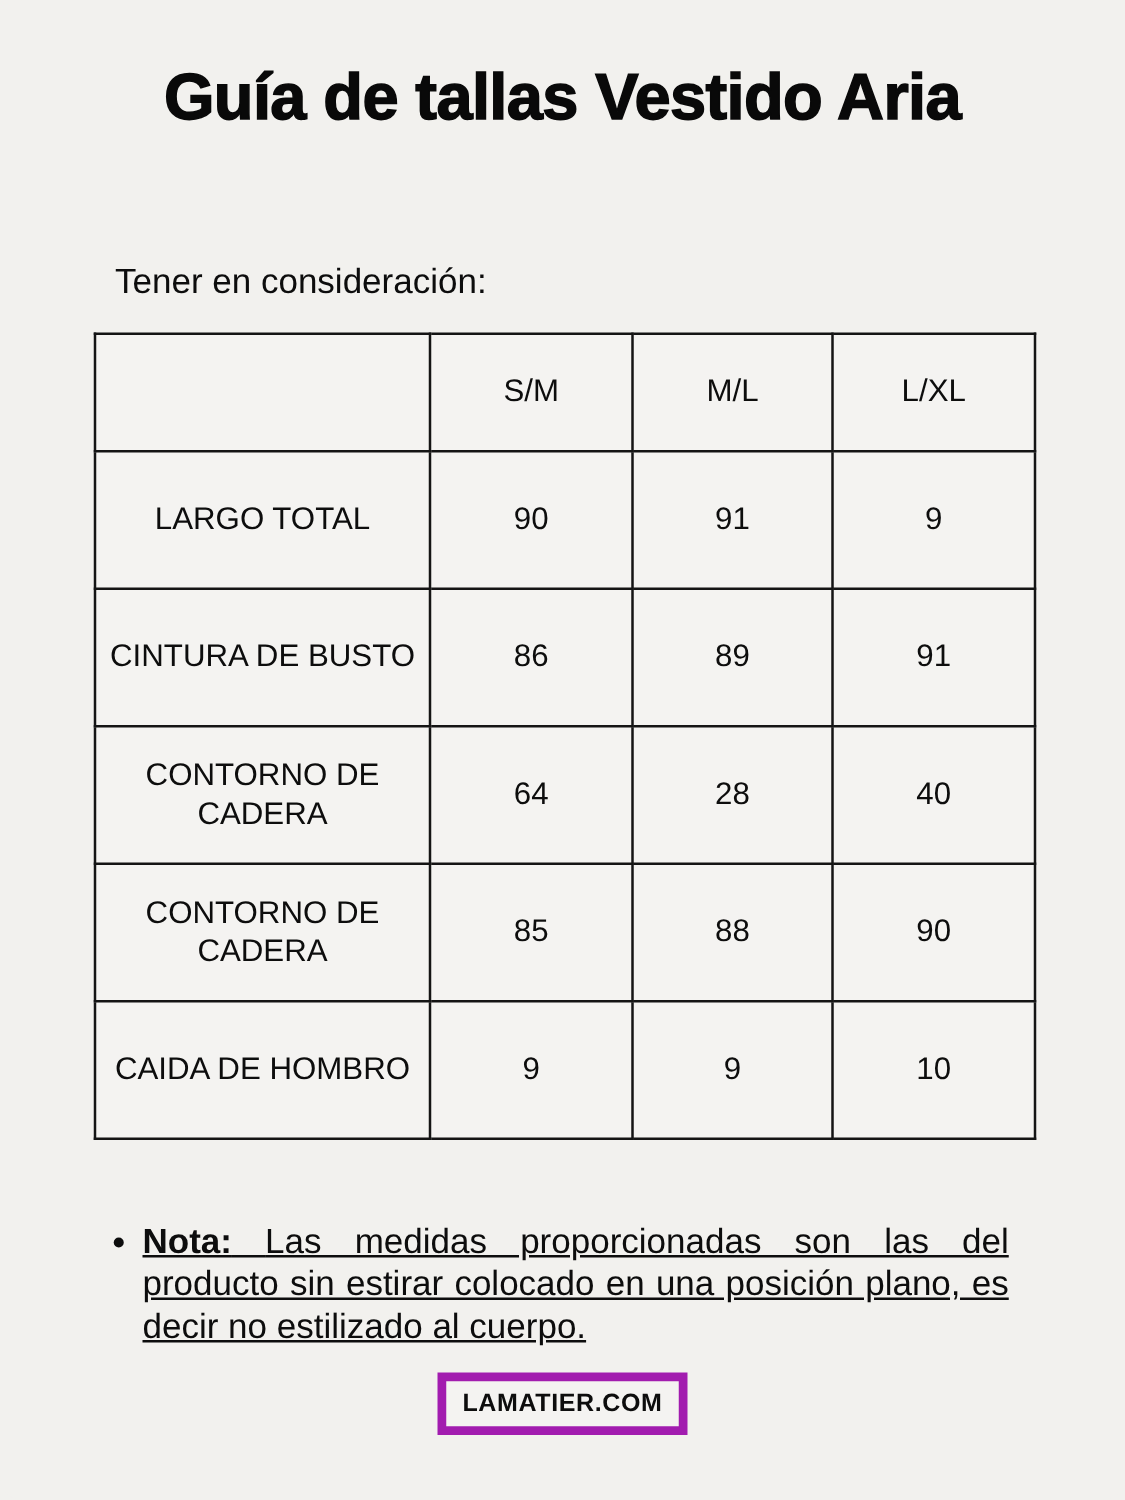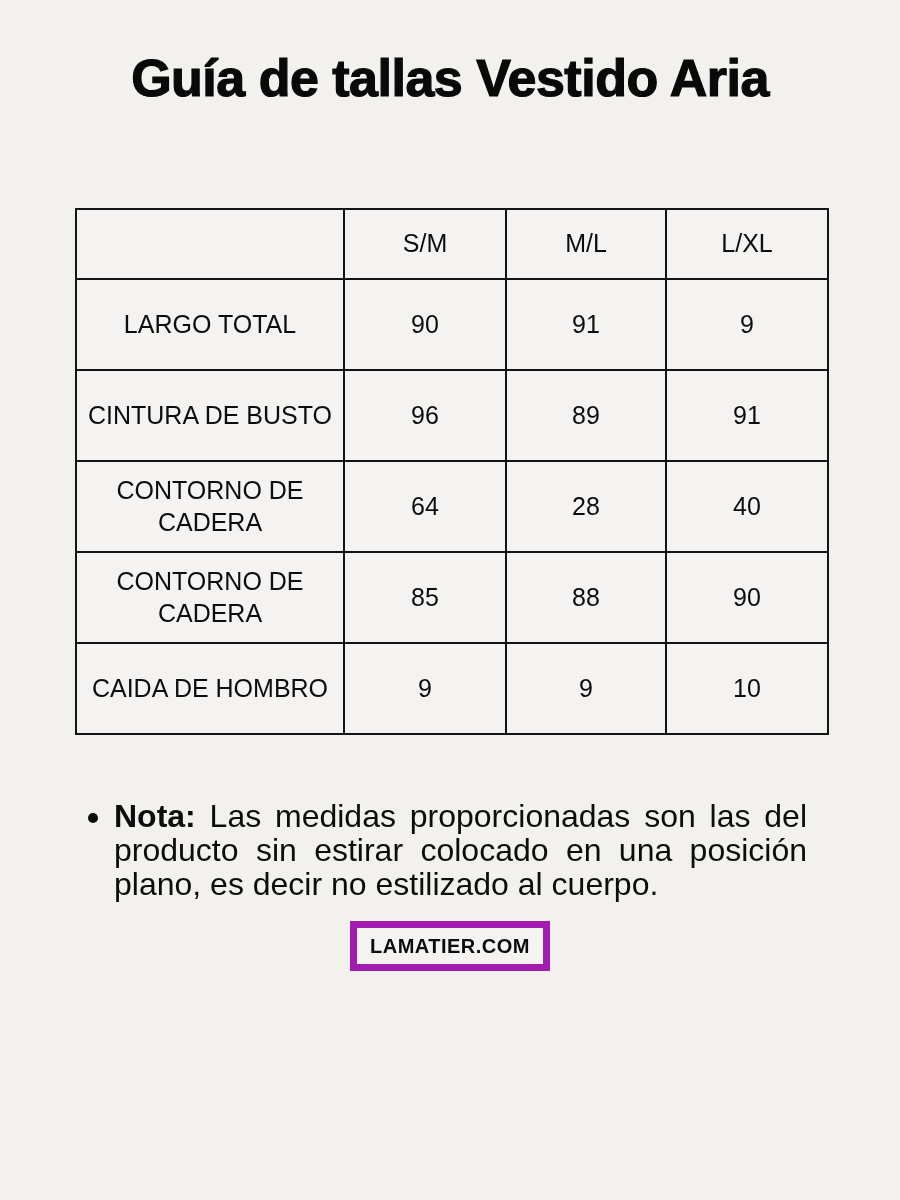--- a/index.html
+++ b/index.html
@@ -58,26 +58,27 @@
     vertical-align: middle;
     font-weight: normal;
     padding: 0 8px;
     line-height: 1.25;
     color: #0d0d0d;
   }
   .size-table col.c-label { width: 268px; }
   .size-table col.c-sm   { width: 162px; }
   .size-table col.c-ml   { width: 160px; }
   .size-table col.c-lxl  { width: 162px; }
-  .size-table tr.header-row { height: 70px; }
-  .size-table tr.data-row   { height: 91px; }
+  .size-table tr.header-row { height: 94px; }
+  .size-table tr.data-row   { height: 110px; }
   .note {
     margin: 64px 0 0 92px;
-    font-size: 32px;
+    font-size: 28px;
     line-height: 34px;
+    text-decoration: underline;
   }
   .note ul.bullet-list { width: 693px; }
   .note-label { font-weight: bold; }
   .footer {
     margin-top: 20px;
     text-align: center;
   }
   .site-badge {
     display: inline-block;
     border: 7px solid #a21caf;
@@ -91,20 +92,21 @@
   }
 </style>
 </head>
 <body>
 
 <div class="page">
 
   <h1 class="title">Guía de tallas Vestido Aria</h1>
 
   <div class="considerations">
+    <p class="considerations-heading">Tener en consideración:</p>
   </div>
 
   <table class="size-table">
     <colgroup>
       <col class="c-label">
         <col class="c-sm">
         <col class="c-ml">
         <col class="c-lxl">
     </colgroup>
     <thead>
@@ -117,21 +119,21 @@
     </thead>
     <tbody>
       <tr class="data-row">
         <td>LARGO TOTAL</td>
         <td>90</td>
         <td>91</td>
         <td>9</td>
       </tr>
       <tr class="data-row">
         <td>CINTURA DE BUSTO</td>
-        <td>96</td>
+        <td>86</td>
         <td>89</td>
         <td>91</td>
       </tr>
       <tr class="data-row">
         <td>CONTORNO DE CADERA</td>
         <td>64</td>
         <td>28</td>
         <td>40</td>
       </tr>
       <tr class="data-row">

